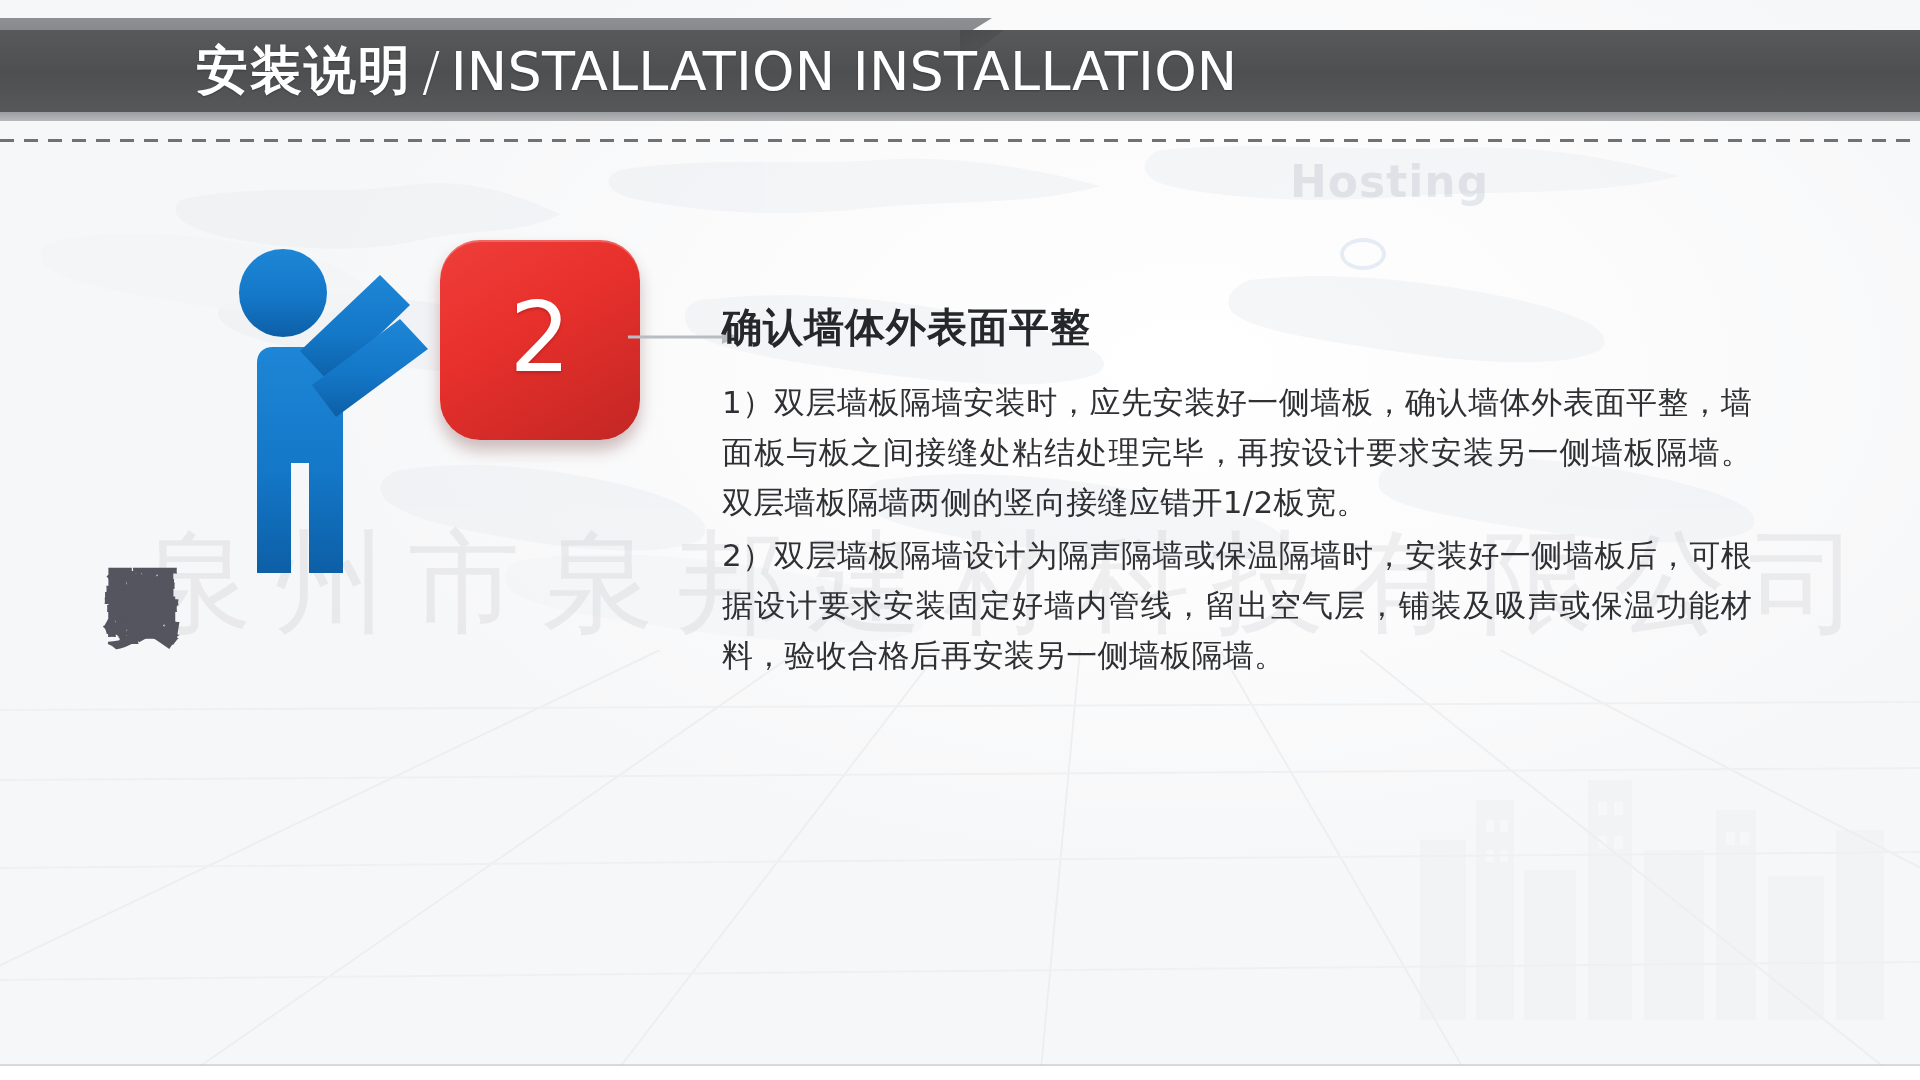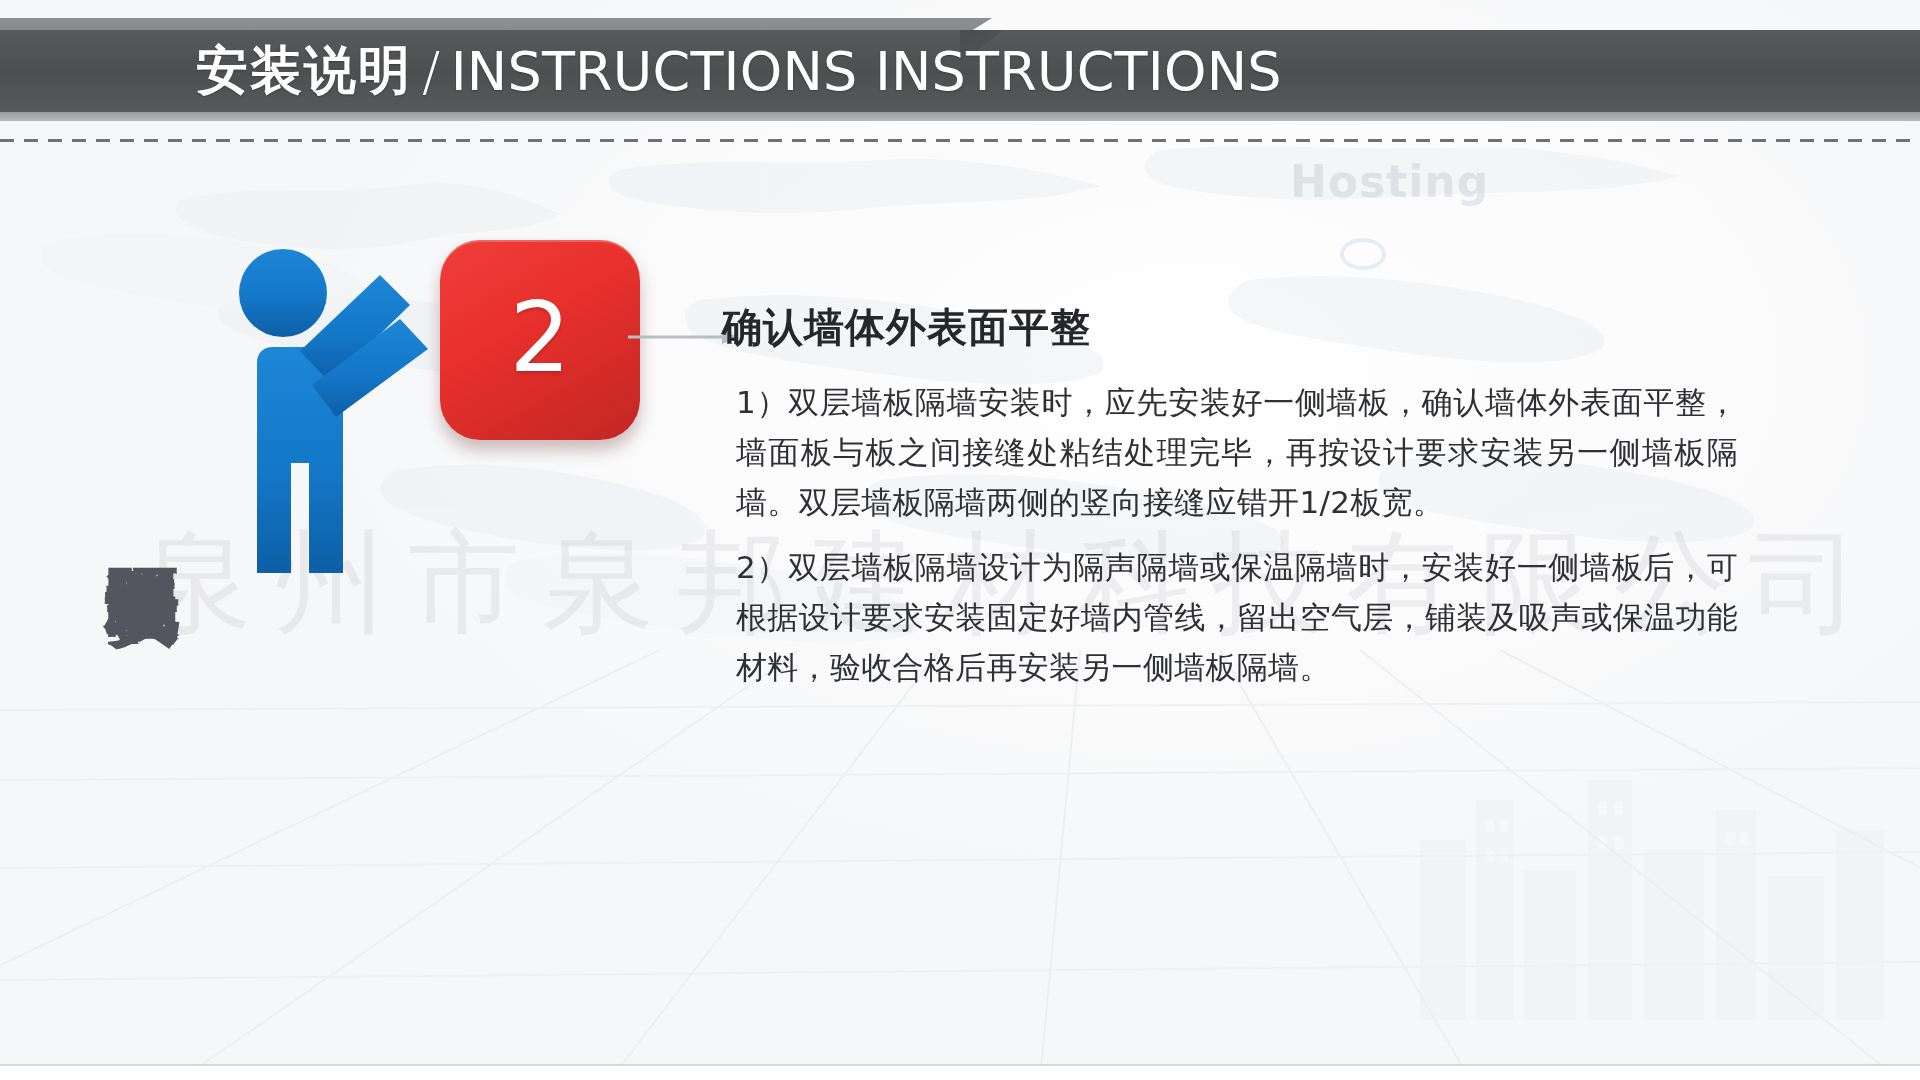--- a/index.html
+++ b/index.html
@@ -120,21 +120,21 @@
     position:absolute;left:722px;top:300px;width:1030px;
   }
   .content h2{
     margin:0 0 22px 0;
     font-size:40px;
     font-weight:700;
     color:#26272b;
     letter-spacing:1px;
   }
   .content p{
-    margin:14px;
+    margin:0;
     font-size:31px;
     line-height:1.62;
     color:#2f3033;
     letter-spacing:.3px;
     text-align:justify;
   }
   .content p.p2{margin-top:2px;}
 
   
   .watermark{
@@ -240,21 +240,21 @@
     </svg>
   </div>
 
   <div class="header">
     <div class="header-light"></div>
     <div class="header-dark"></div>
     <div class="header-notch"></div>
     <div class="header-title">
       <span class="cn">安装说明</span>
       <span class="sep">/</span>
-      <span class="en">INSTRUCTIONS INSTRUCTIONS</span>
+      <span class="en">INSTALLATION INSTALLATION</span>
     </div>
   </div>
   <div class="dash-rule"></div>
 
   <div class="hosting">Hosting</div>
   <div class="hosting-dot"></div>
 
   <div class="watermark">泉州市泉邦建材科技有限公司</div>
 
   <div class="vtitle">墙板隔墙安装说明</div>

